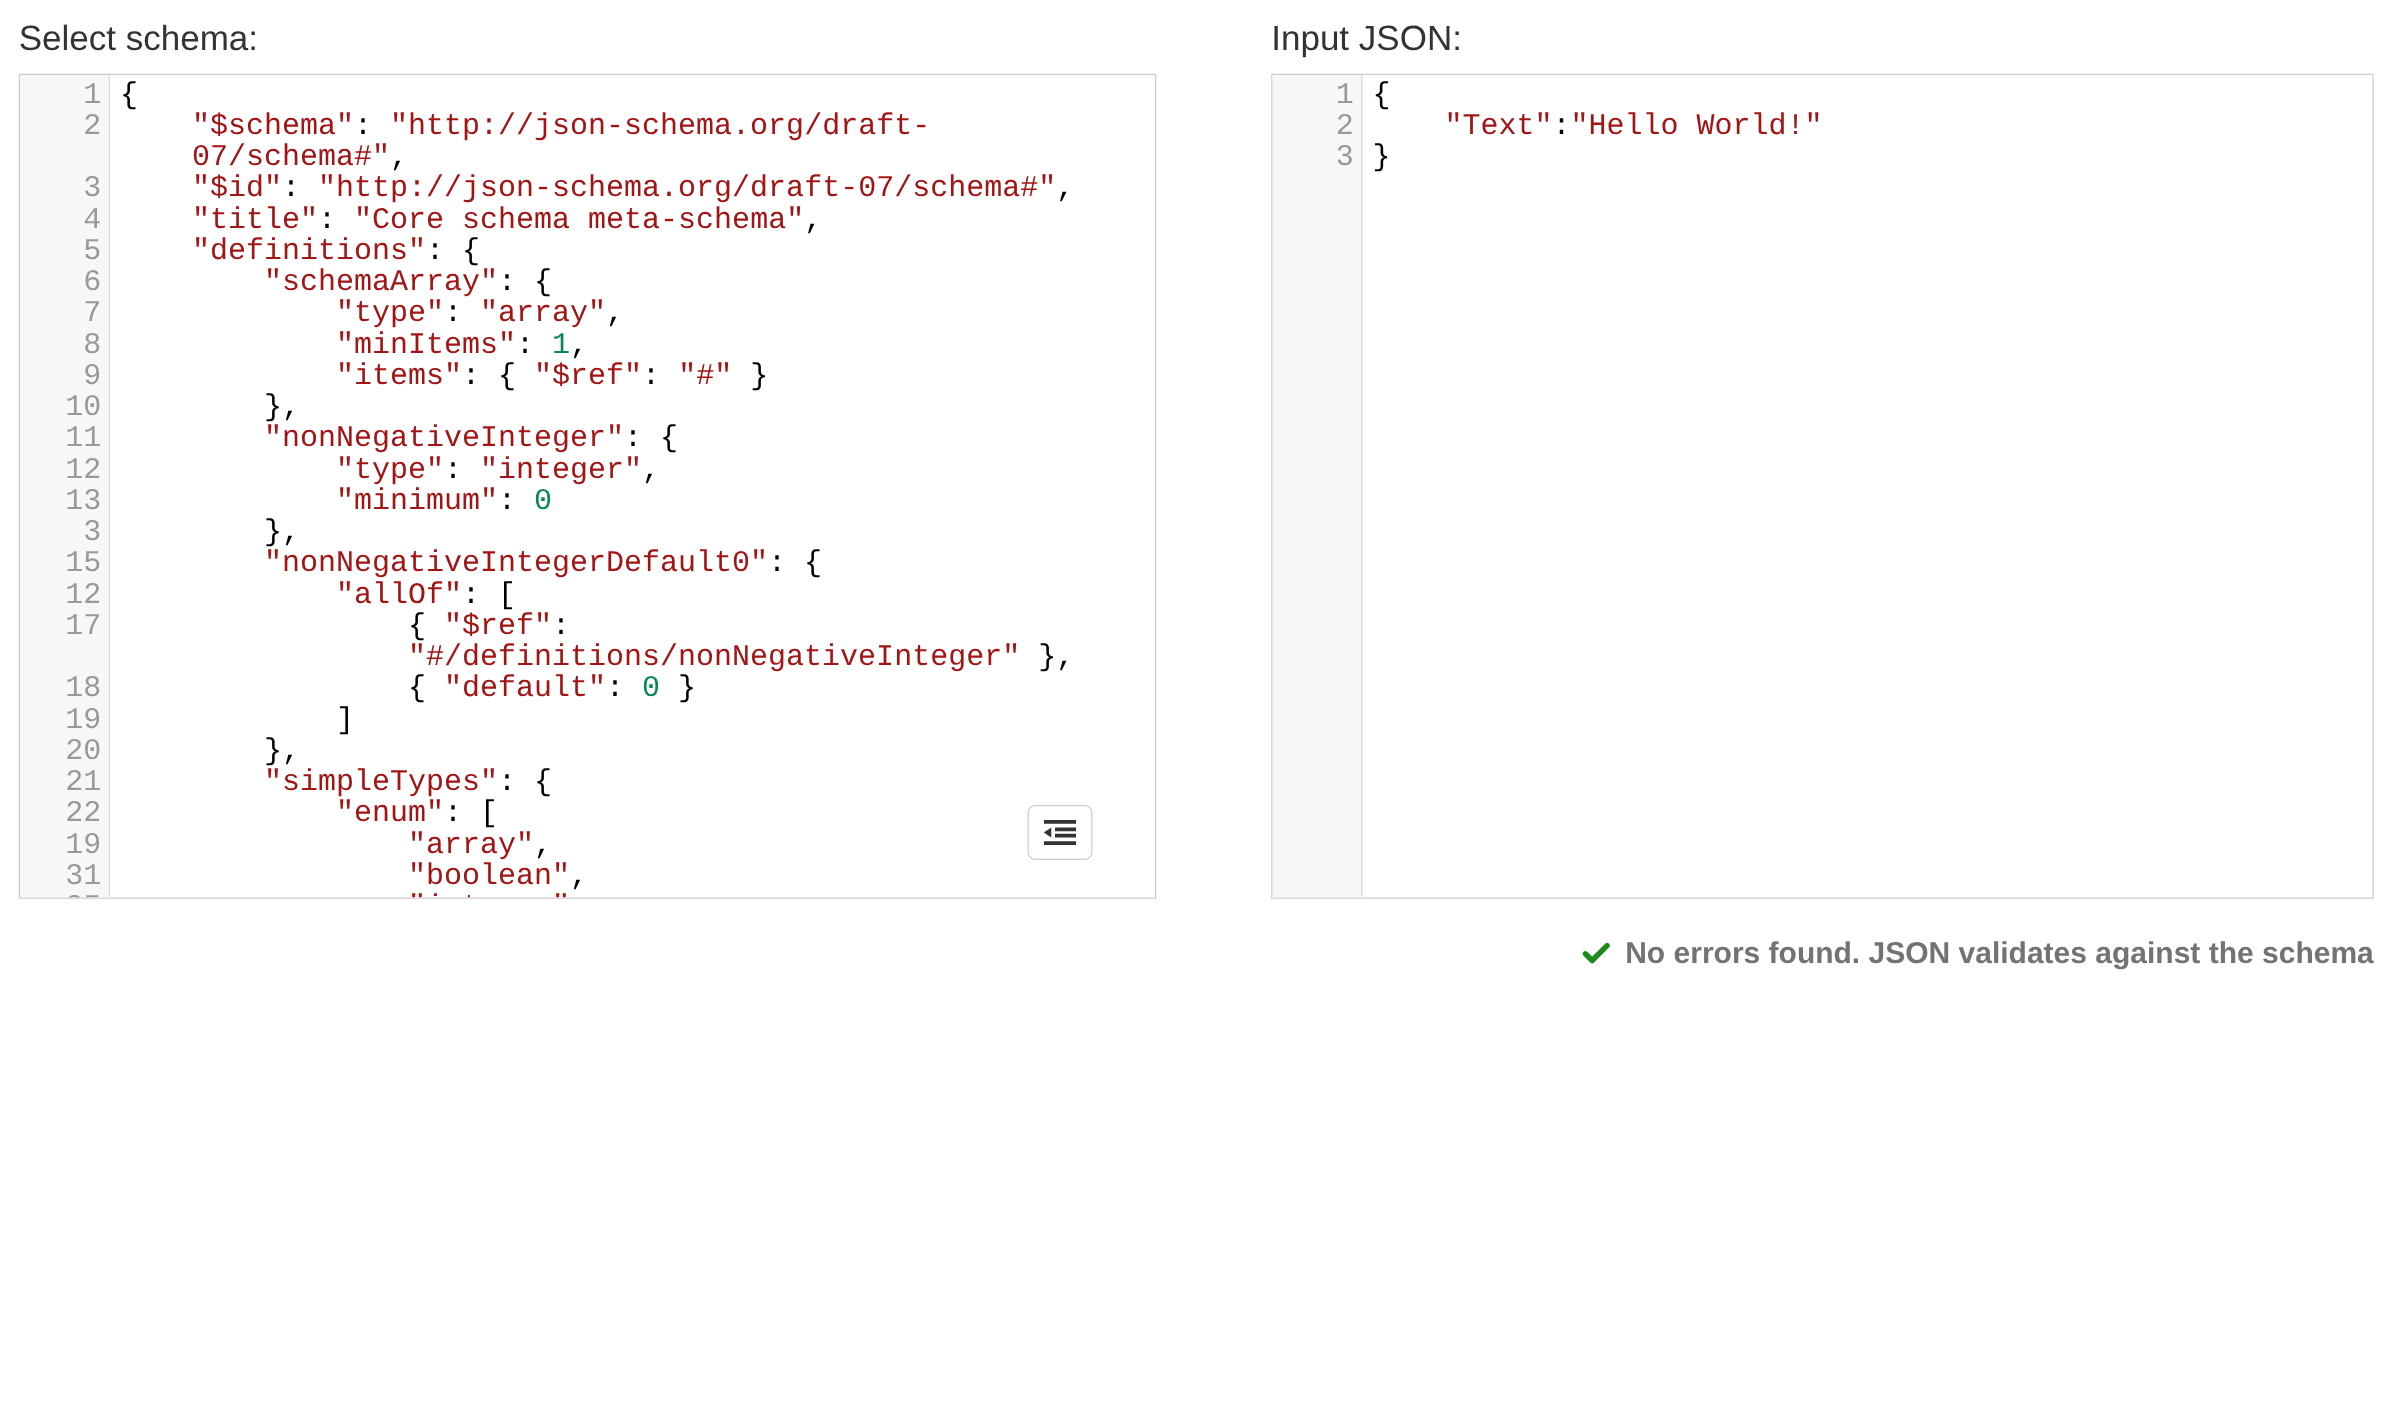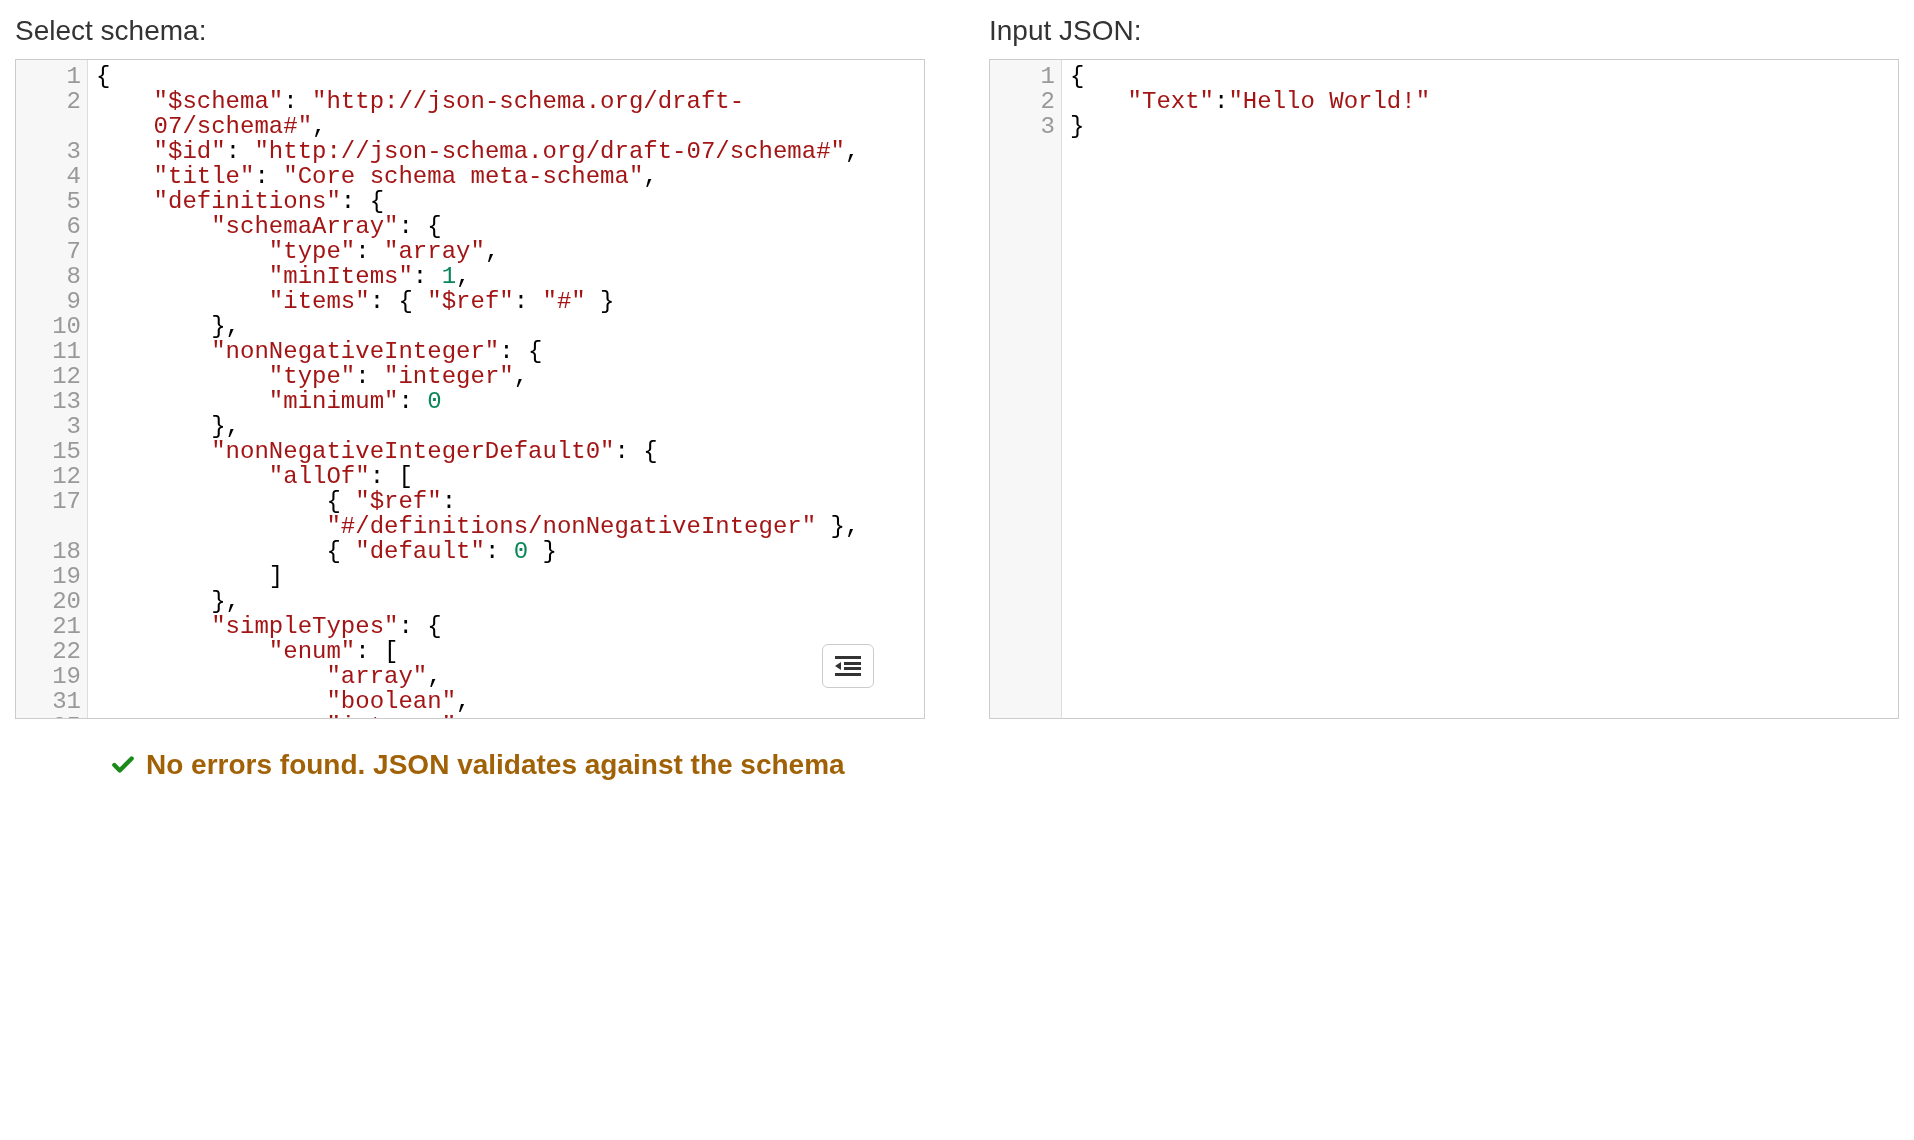--- a/index.html
+++ b/index.html
@@ -4,21 +4,21 @@
 <style>
 * { box-sizing: border-box; margin: 0; padding: 0; }
 body {
   font-family: -apple-system, BlinkMacSystemFont, "Segoe UI", Helvetica, Arial, sans-serif;
   background: #fff;
   padding: 15px;
   width: 1914px;
 }
 .container {
   display: flex;
-  gap: 64px;
+  gap: 92px;
 }
 .left-panel {
   flex: 0 0 910px;
 }
 .right-panel {
   flex: 1;
 }
 .header-row {
   display: flex;
   align-items: center;
@@ -108,23 +108,24 @@
   align-items: center;
   justify-content: center;
   cursor: pointer;
 }
 .status-row {
   margin-top: 30px;
   margin-left: 95px;
   display: flex;
   align-items: center;
   gap: 10px;
-  color: #a16207;
-  font-size: 28px;
+  color: #737373;
+  font-size: 24px;
   font-weight: 600;
+  justify-content: flex-end;
 }
 .check-icon {
   width: 26px;
   height: 26px;
 }
 </style>
 </head>
 <body>
 
 <div class="container">

